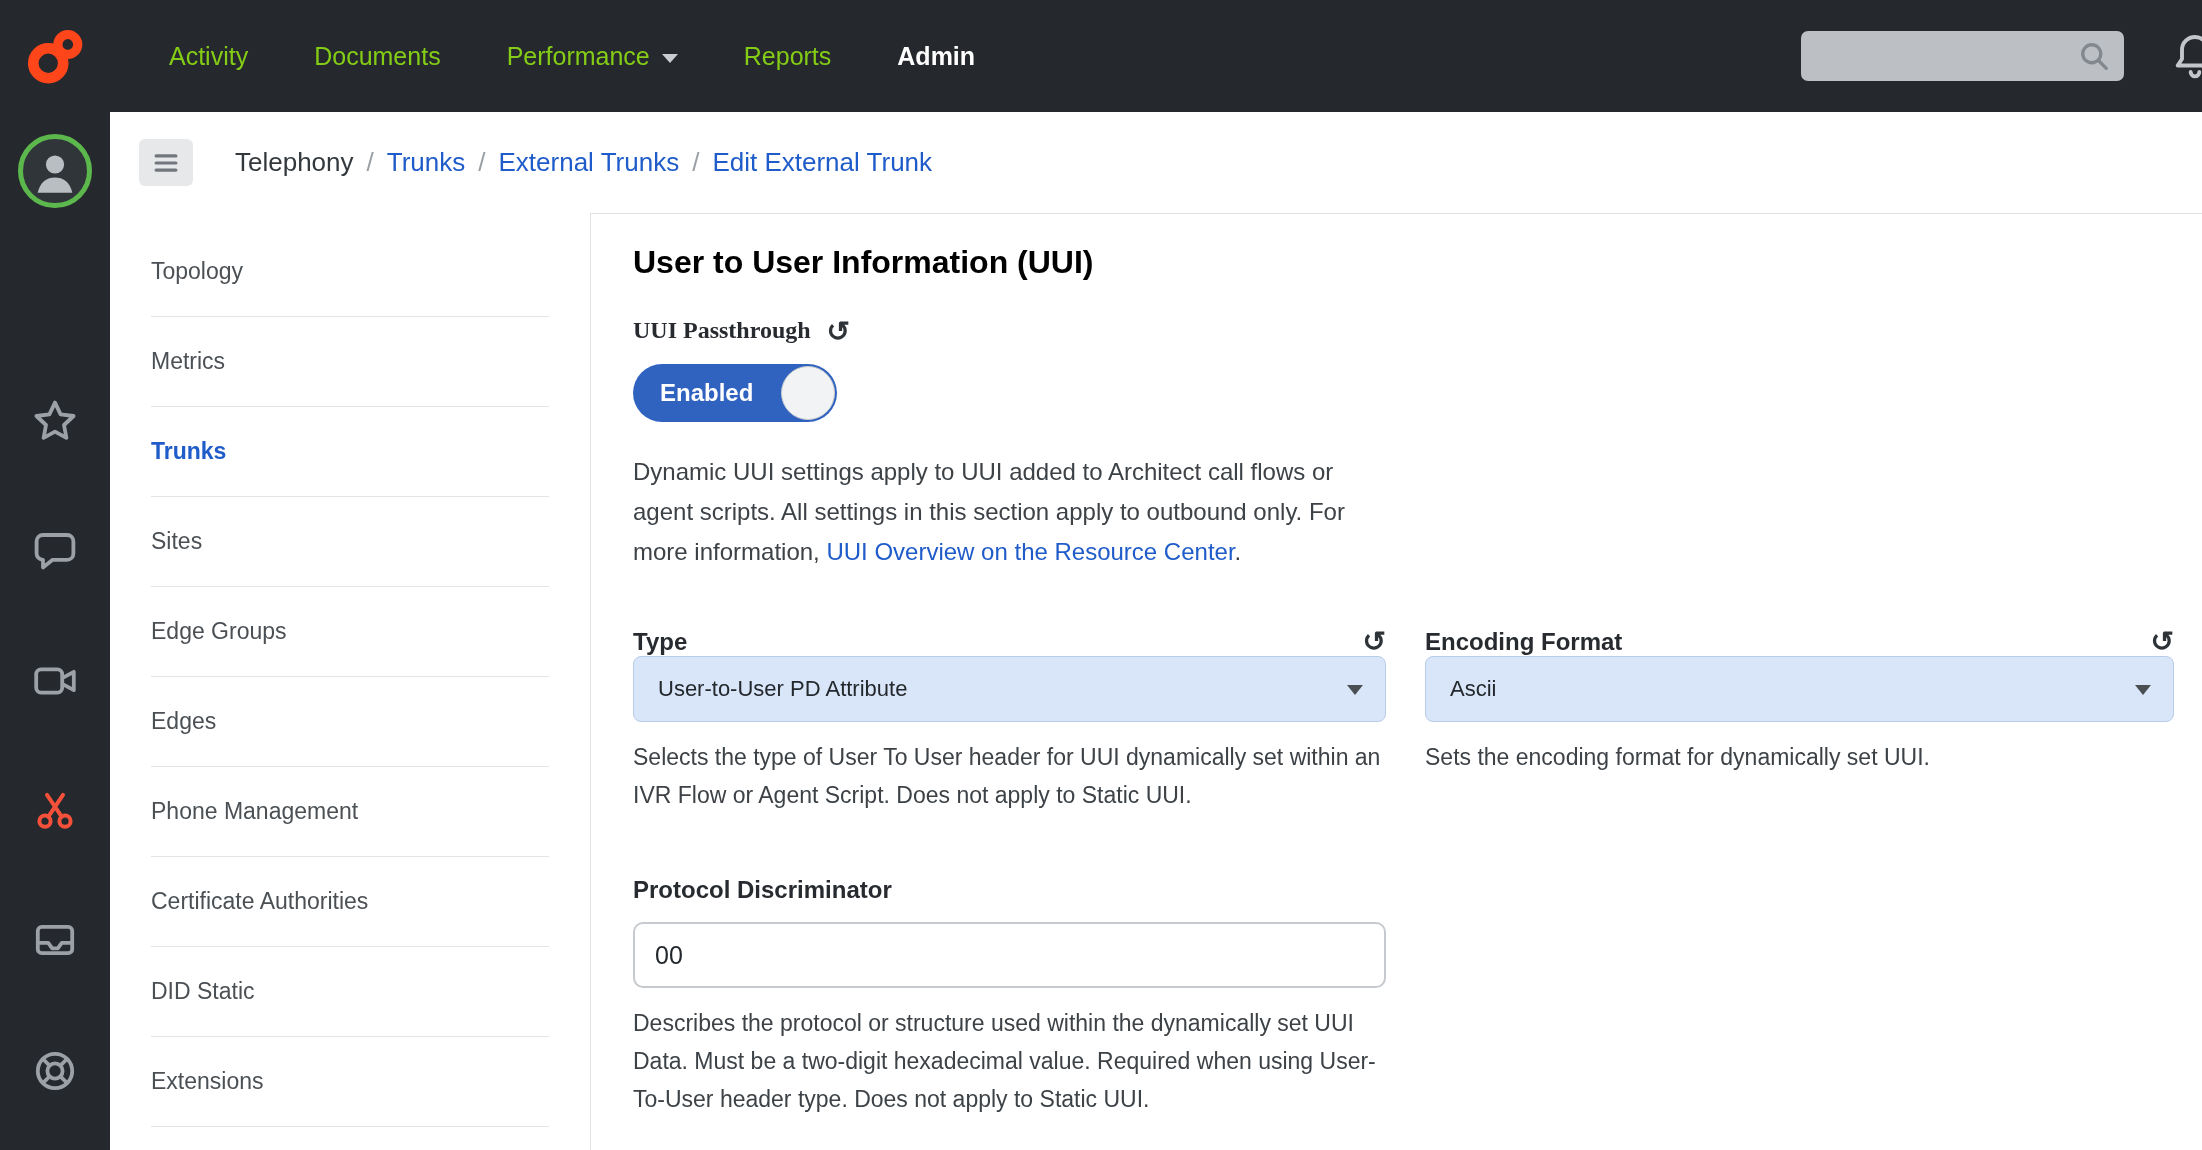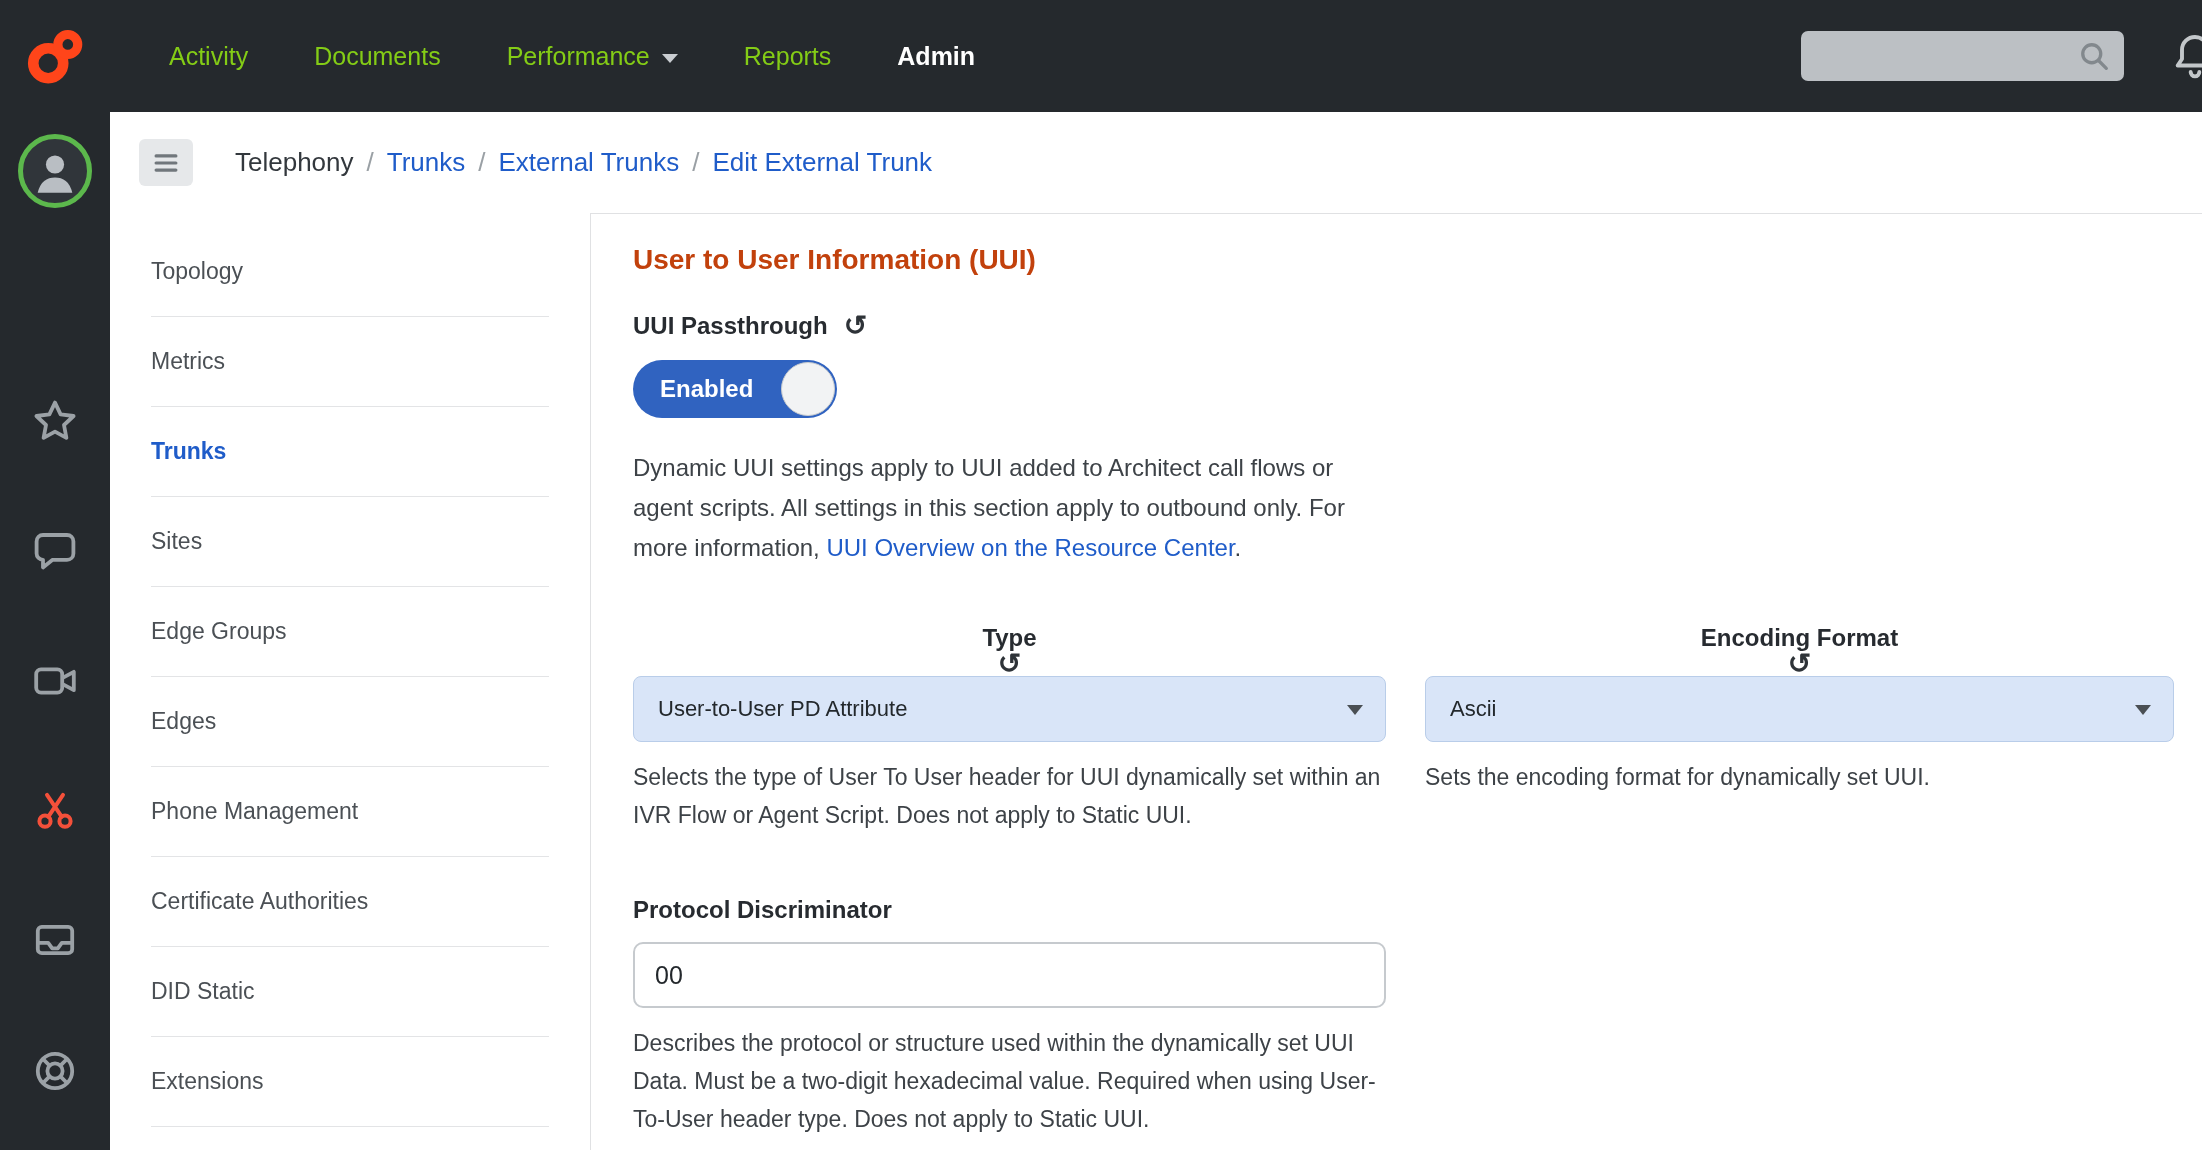--- a/index.html
+++ b/index.html
@@ -65,42 +65,42 @@
     border-bottom:1px solid #e3e4e6; font-size:23px; color:#4b5055; cursor:pointer;
   }
   .side-item.active { color:#1f5cc9; font-weight:bold; }
 
   
   .main {
     position:absolute; left:590px; top:213px; right:0; bottom:0; background:#fff;
     border-top:1px solid #e0e1e3; border-left:1px solid #e0e1e3;
     padding:30px 0 0 42px; overflow:hidden;
   }
-  .section-title { font-size:28px; font-weight:bold; color:#c2410c; margin:0 0 36px 0; }
-  .label-row { display:flex; align-items:center; gap:16px; }
+  .section-title { font-size:32px; font-weight:bold; color:#000000; margin:0 0 36px 0; }
+  .label-row { display:flex; align-items:flex-end; gap:16px;font-family:Liberation Serif, serif; }
   .field-label { font-size:24px; font-weight:bold; color:#272b30; }
   .reset-icon { font-size:28px; line-height:24px; color:#2e3338; font-weight:600; cursor:pointer; }
 
   .toggle {
     margin-top:20px; width:204px; height:58px; border-radius:29px; background:#3063c0;
     position:relative; display:flex; align-items:center; cursor:pointer;
   }
   .toggle-text { color:#ffffff; font-size:24px; font-weight:bold; padding-left:27px; }
   .toggle-knob {
     position:absolute; right:2px; top:2px; width:54px; height:54px; border-radius:50%;
     background:#f2f3f4; border:1px solid #c8cbce;
   }
 
   .desc { margin-top:30px; width:766px; font-size:24px; line-height:40px; color:#3d4247; }
   .inline-link { color:#1f5cc9; cursor:pointer; }
 
   .fields-row { margin-top:56px; display:flex; }
   .field-col-left { width:753px; }
   .field-col-right { width:749px; margin-left:39px; }
-  .field-head { display:flex; align-items:center; justify-content:space-between;flex-direction:column; }
+  .field-head { display:flex; align-items:center; justify-content:space-between; }
 
   .dropdown {
     height:66px; border-radius:8px; background:#d9e5f8;
     border:1px solid #b9cde9; display:flex; align-items:center; padding:0 24px;
     font-size:22px; color:#23282c; cursor:pointer; position:relative;
   }
   .dd-caret {
     position:absolute; right:22px; top:28px; width:0; height:0;
     border-left:8px solid transparent; border-right:8px solid transparent;
     border-top:10px solid #4a4f54;

